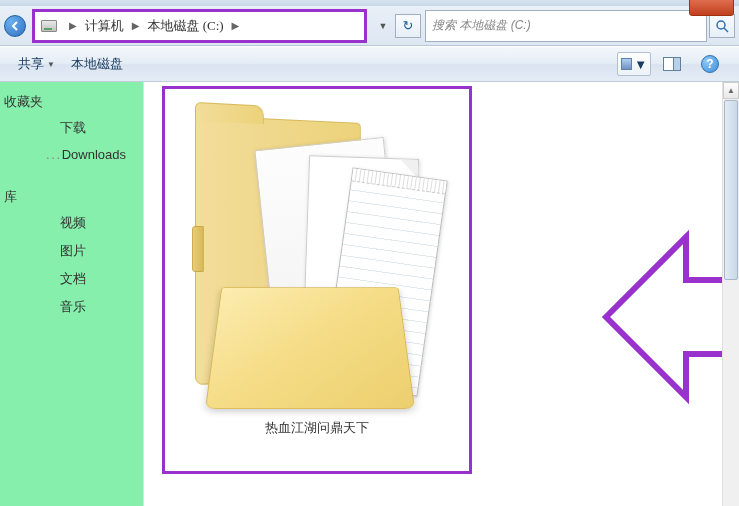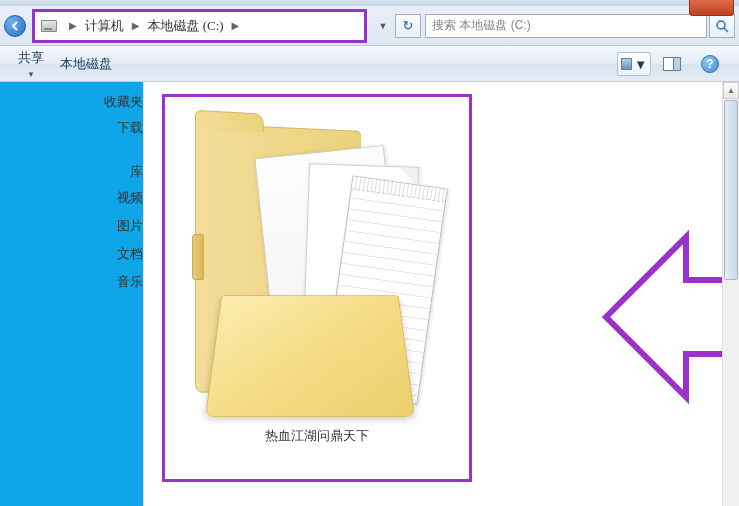--- a/index.html
+++ b/index.html
@@ -114,27 +114,28 @@
       color: #2060a0;
       display: flex;
       align-items: center;
       justify-content: center;
       margin: 0 4px;
       font-size: 13px;
     }
     
     .search-box {
       flex: 1;
-      height: 24px;
+      height: 32px;
       border: 1px solid #a0b0c0;
       background: #fff;
       display: flex;
       align-items: center;
       padding: 0 6px;
       color: #888;
+      font-style: italic;
       margin-right: 2px;
     }
     .search-icon-btn {
       width: 26px; height: 24px;
       border: 1px solid #a0b0c0;
       background: linear-gradient(to bottom, #f8fbfe, #e8eff7);
       color: #2060a0;
       display: flex;
       align-items: center;
       justify-content: center;
@@ -151,21 +152,20 @@
       align-items: center;
       padding: 0 10px;
       font-size: 13px;
       color: #1a3c60;
     }
     .toolbar .tb-item {
       padding: 4px 8px;
       display: flex;
       align-items: center;
       gap: 3px;
-      flex-direction: column;
     }
     .toolbar .tb-item .caret {
       font-size: 8px;
       color: #555;
     }
     .toolbar-spacer { flex: 1; }
     .tb-iconbtn {
       width: 34px; height: 24px;
       display: flex;
       align-items: center;
@@ -215,23 +215,22 @@
     .content {
       display: flex;
       height: calc(100% - 82px);
       background: #fff;
     }
     
     .sidebar {
       width: 144px;
       border-right: 1px solid #e0e0e0;
       padding-top: 8px;
-      background: #0ea5e9;
+      background: #86efac;
       overflow: hidden;
-      text-align: right;
     }
     .sidebar .group-label {
       padding: 3px 0 3px 4px;
       font-size: 13px;
       color: #333;
     }
     .sidebar .item {
       padding: 5px 0 5px 16px;
       font-size: 13px;
       color: #333;
@@ -246,21 +245,21 @@
     
     .main-pane {
       flex: 1;
       position: relative;
       background: #fff;
     }
     
     .folder-highlight {
       position: absolute;
       left: 18px;
-      top: 12px;
+      top: 4px;
       width: 310px;
       height: 388px;
       border: 3px solid #9932cc;
       display: flex;
       flex-direction: column;
       align-items: center;
       justify-content: flex-start;
       padding-top: 12px;
     }
     
@@ -456,20 +455,21 @@
   </div>
   <div class="tb-iconbtn">
     <div class="help-icon">?</div>
   </div>
 </div>
 
 <div class="content">
   <div class="sidebar">
     <div class="group-label">收藏夹</div>
     <div class="item">下载</div>
+    <div class="item dotted">Downloads</div>
     <div style="height: 18px;"></div>
     <div class="group-label">库</div>
     <div class="item">视频</div>
     <div class="item">图片</div>
     <div class="item">文档</div>
     <div class="item">音乐</div>
   </div>
 
   <div class="main-pane">
     <div class="folder-highlight">

